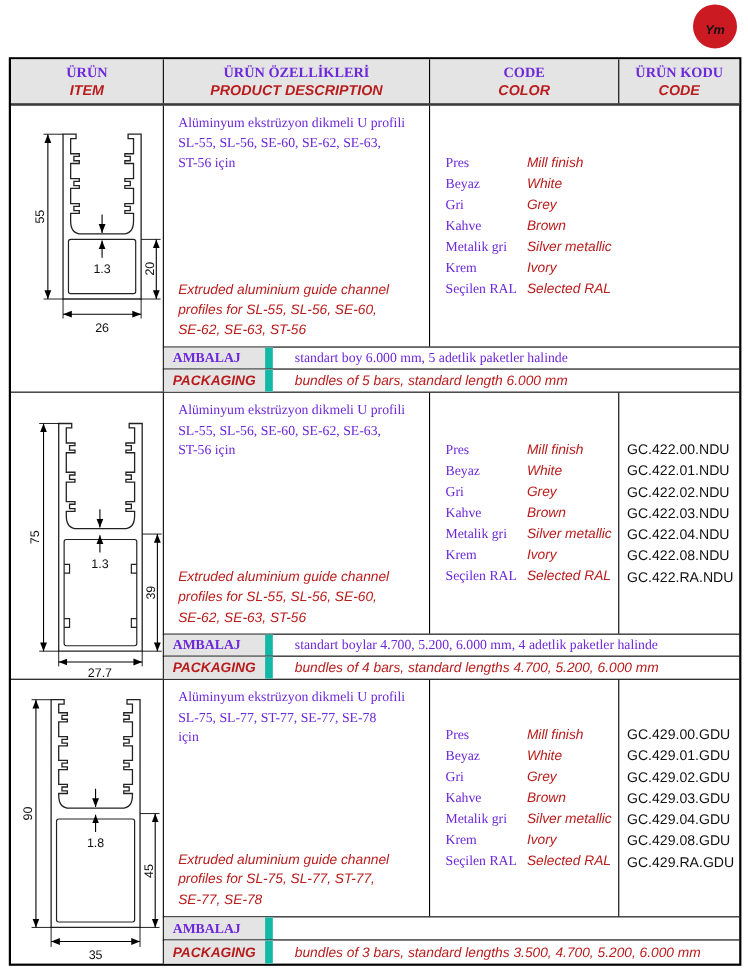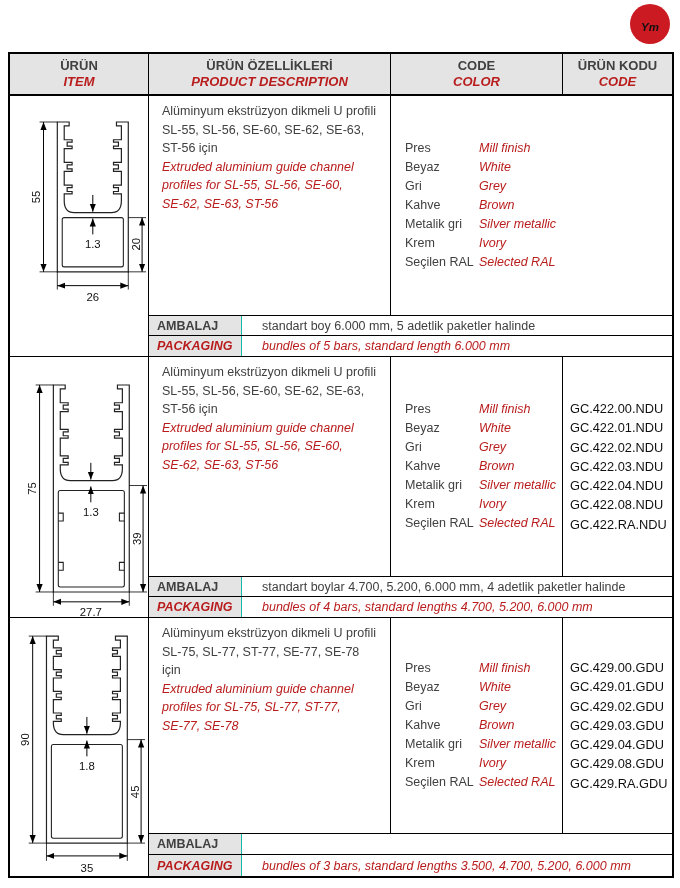--- a/index.html
+++ b/index.html
@@ -7,34 +7,34 @@
     width:680px;height:888px;position:relative;background:#ffffff;
     font-family:"Liberation Sans","DejaVu Sans",sans-serif;color:#111;
     overflow:hidden;
   }
   .logo{position:absolute;top:2px;right:8px;width:44px;height:44px;}
   .tbl{position:absolute;left:8px;top:52px;width:662px;border:2px solid #000;background:#fff;}
   .hdr{display:grid;grid-template-columns:138px 242px 172px auto;height:40px;background:#e4e4e4;border-bottom:1px solid #000;}
   .hcell{display:flex;flex-direction:column;align-items:center;justify-content:center;line-height:16px;font-size:13px;font-weight:bold;}
   .bl{border-left:1px solid #000;}
   .en{color:#b91c1c;font-style:italic;}
-  .tr{color:#404040;}
+  .tr{color:#6d28d9;font-family:Liberation Serif, serif;}
   .rowgroup{display:grid;grid-template-columns:138px 242px 172px auto;border-top:1px solid #000;}
   .rowgroup:first-of-type{border-top:none;}
   .rg1{grid-template-rows:219px 20px 21px;}
   .rg2{grid-template-rows:219px 20px 21px;}
   .rg3{grid-template-rows:215px 21px 22px;}
   .itemcell{grid-row:1/4;grid-column:1;display:flex;justify-content:center;align-items:flex-start;overflow:hidden;}
-  .desccell{grid-column:2;grid-row:1;display:flex;flex-direction:column;justify-content:flex-start;padding:6px 6px 6px 13px;font-size:12.5px;line-height:18.5px;}
+  .desccell{grid-column:2;grid-row:1;display:flex;flex-direction:column;justify-content:space-between;padding:6px 6px 6px 13px;font-size:12.5px;line-height:18.5px;}
   .desccell .tr, .desccell .en{white-space:pre-line;}
   .colorcell{grid-column:3;grid-row:1;display:flex;flex-direction:column;justify-content:center;padding-left:14px;font-size:12.5px;line-height:19px;}
   .copt{display:grid;grid-template-columns:74px auto;}
   .codecell{grid-column:4;grid-row:1;display:flex;flex-direction:column;justify-content:center;padding-left:7px;font-size:12.8px;line-height:19.3px;}
   .packrow{grid-column:2/5;display:flex;border-top:1px solid #000;border-left:1px solid #000;font-size:12.5px;}
-  .packlabel{width:84px;flex:0 0 84px;background:#e4e4e4;border-right:1px solid #14b8a6;display:flex;align-items:center;padding-left:8px;font-weight:bold;}
+  .packlabel{width:84px;flex:0 0 84px;background:#e4e4e4;border-right:7px solid #14b8a6;display:flex;align-items:center;padding-left:8px;font-weight:bold;}
   .packvalue{flex:1;display:flex;align-items:center;padding-left:20px;}
   svg text{font-family:"Liberation Sans","DejaVu Sans",sans-serif;font-size:11.5px;fill:#111;}
   .profile{fill:#fff;stroke:#222;stroke-width:1.2;stroke-linejoin:miter;}
   .inner{fill:none;stroke:#222;stroke-width:1.1;}
   .dim{stroke:#000;stroke-width:1;}
   .ext{stroke:#000;stroke-width:0.8;}
 </style>
 </head>
 <body>
 

